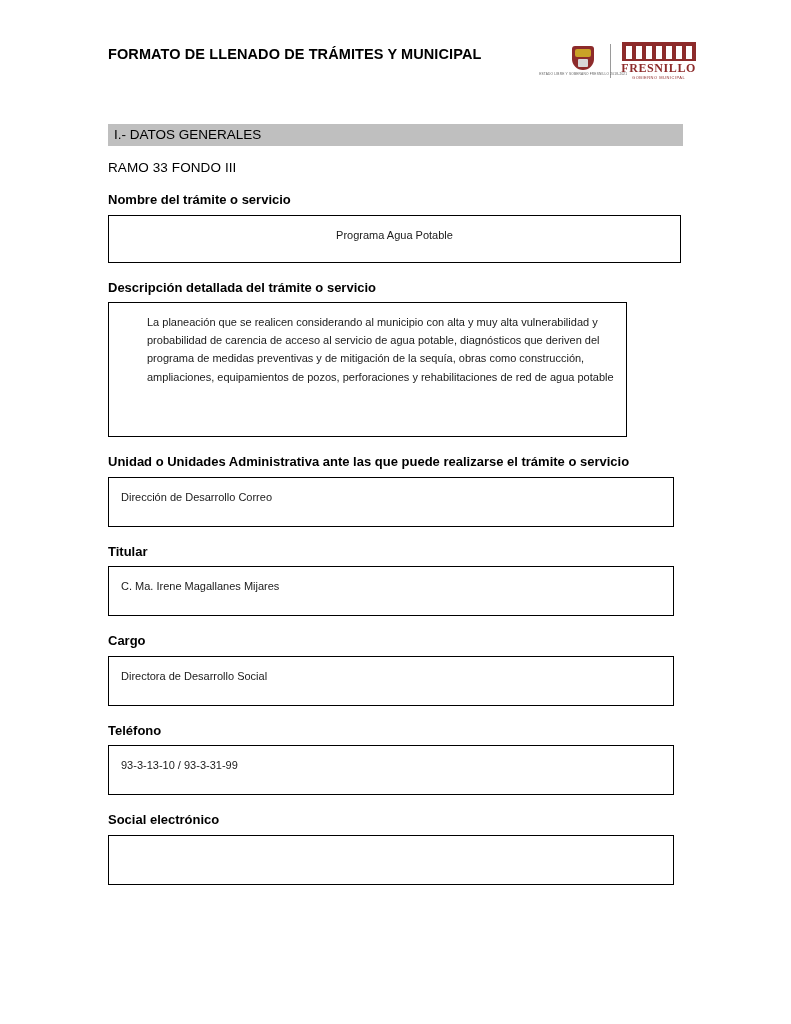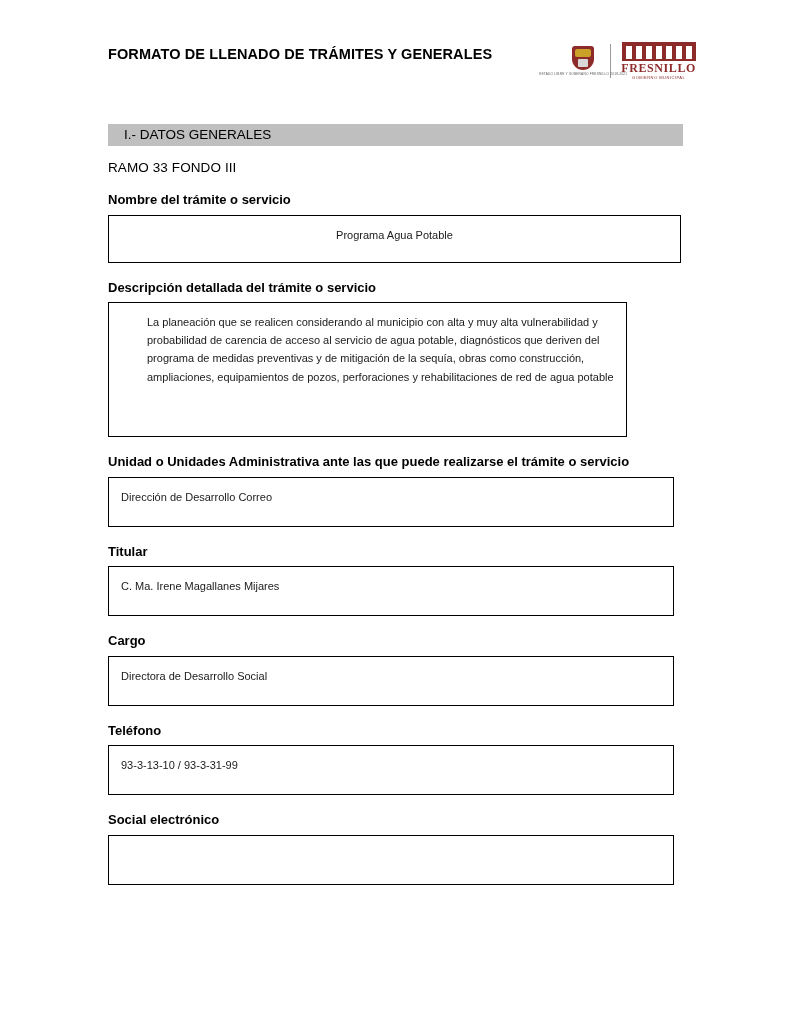--- a/index.html
+++ b/index.html
@@ -153,21 +153,21 @@
   .content {
     position: absolute;
     top: 124px;
     left: 108px;
     width: 575px;
   }
   .section-bar {
     background: #bfbfbf;
     height: 22px;
     line-height: 22px;
-    padding-left: 16px;
+    padding-left: 6px;
     font-size: 13.5px;
     color: #000;
     font-family: "Liberation Sans", sans-serif;
   }
   .subtitle {
     font-size: 13.5px;
     margin-top: 14px;
     margin-bottom: 0;
     letter-spacing: 0.1px;
   }
@@ -193,21 +193,21 @@
   .box-w-full  { width: 573px; }
   .box-w-short { width: 566px; }
   .box-w-desc  { width: 519px; padding-left: 38px; }
 </style>
 </head>
 <body>
 
 <div class="page">
 
   <div class="header">
-    <div class="header-title">FORMATO DE LLENADO DE TRÁMITES Y GENERALES</div>
+    <div class="header-title">FORMATO DE LLENADO DE TRÁMITES Y MUNICIPAL</div>
 
     <div class="logos">
       <div class="seal">
         <div class="seal-shield"></div>
         <div class="seal-caption">ESTADO LIBRE Y SOBERANO
 FRESNILLO
 2018-2021</div>
       </div>
       <div class="logo-divider"></div>
       <div class="wordmark">

